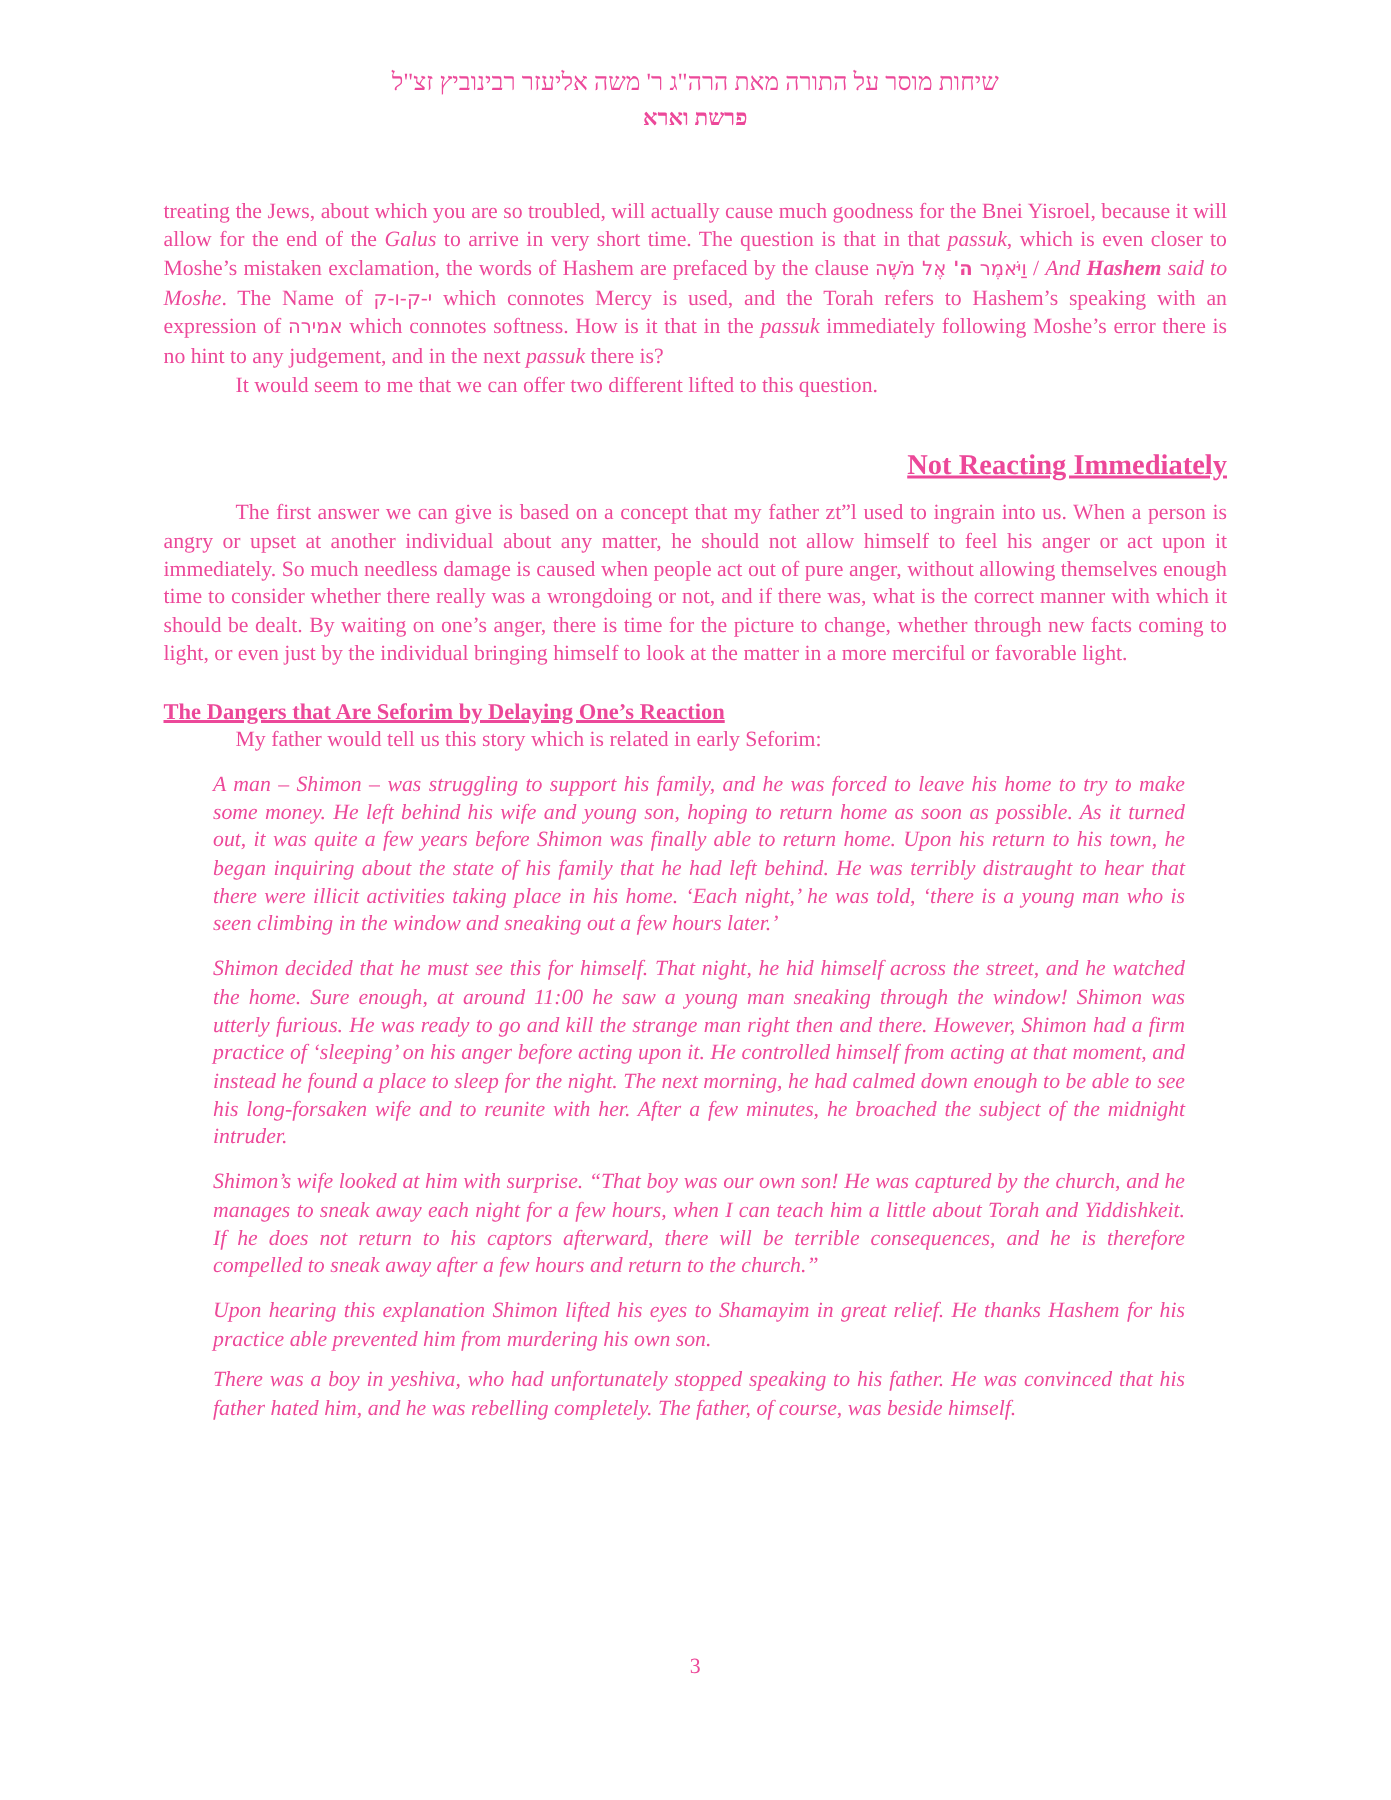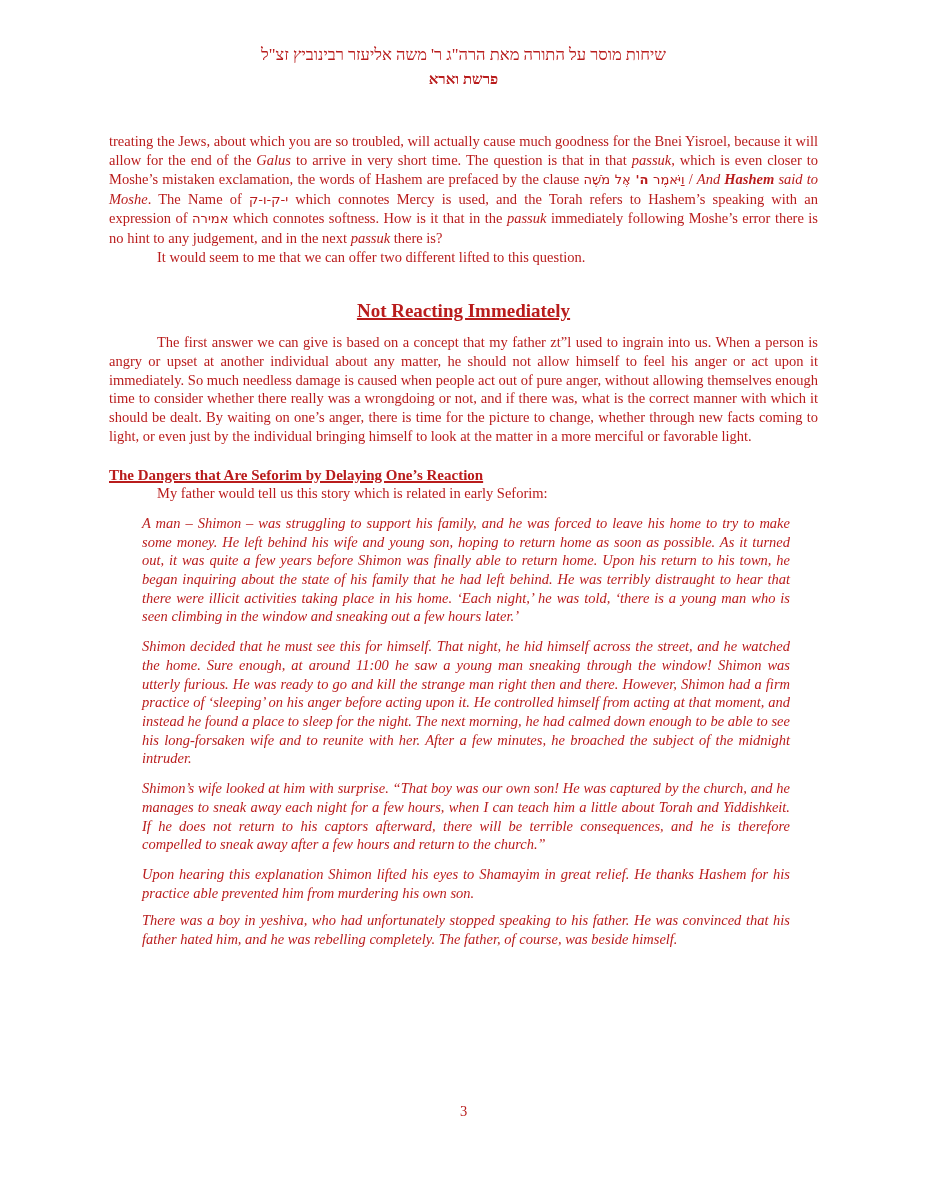--- a/index.html
+++ b/index.html
@@ -2,35 +2,35 @@
 <html><head>
 <meta charset="utf-8">
 <style>
   * { margin:0; padding:0; box-sizing:border-box; }
   html,body { background:#e8e8e8; }
   .page {
     position:relative;
     width:927px; height:1200px;
     margin:0 auto;
     background:#ffffff;
-    color:#b91c1c;
+    color:#ec4899;
     font-family:"Liberation Serif","DejaVu Serif",serif;
     font-size:14.5px;
     line-height:18.7px;
     padding:46px 109px 0 109px;
     overflow:hidden;
   }
   .heb-header { text-align:center; direction:rtl; font-family:"Liberation Serif","DejaVu Sans",serif; }
   .heb-l1 { font-size:16.5px; }
   .heb-l2 { font-size:15px; font-weight:bold; margin-top:5px;text-align:center; }
   .body-start { margin-top:44px; }
   .p { text-align:justify; }
   .indent { text-indent:48px; }
   .h1 {
-    text-align:center; font-weight:bold; font-size:19px; line-height:24px;
+    text-align:right; font-weight:bold; font-size:19px; line-height:24px;
     text-decoration:underline; text-decoration-thickness:2px;
     margin-top:33px; margin-bottom:10px;
   }
   .h2 {
     font-weight:bold; font-size:15px;
     text-decoration:underline; text-decoration-thickness:1.5px;
     margin-top:20px;
   }
   .quote {
     font-style:italic;

